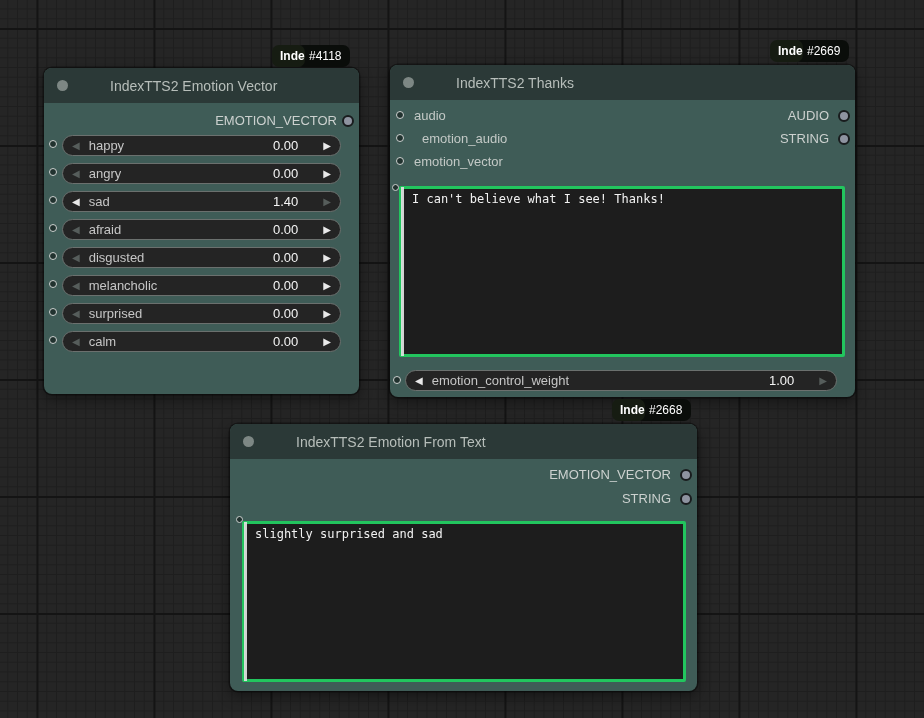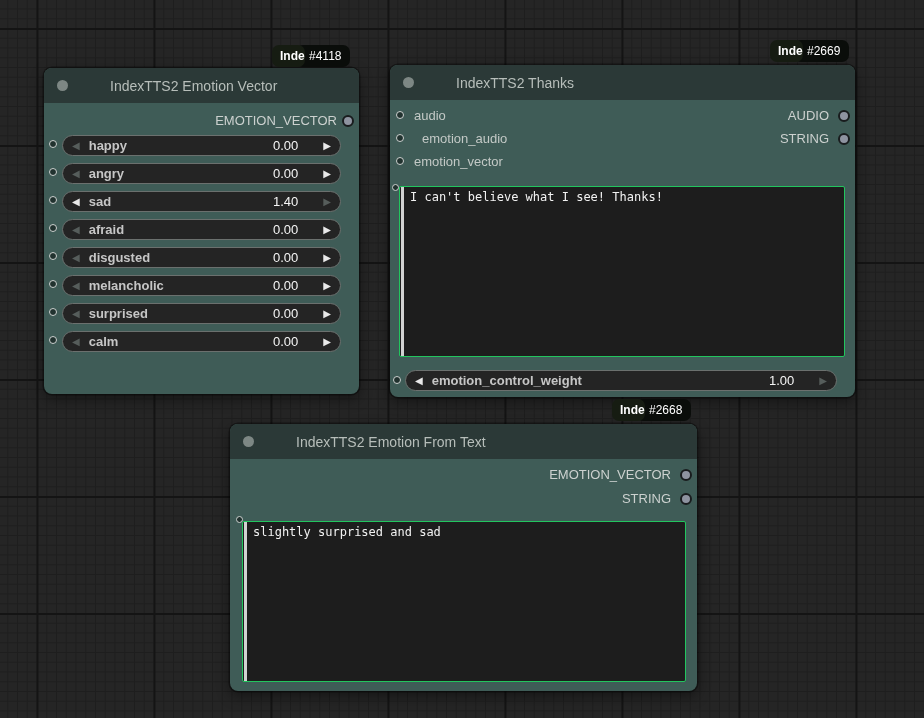--- a/index.html
+++ b/index.html
@@ -54,26 +54,26 @@
     border:1.5px solid #ccd1cf;background:rgba(10,16,14,.55);
   }
   .pill{
     position:absolute;height:21px;border-radius:12px;background:var(--pill-bg);
     border:1px solid var(--pill-border);display:flex;align-items:center;
     padding:0 9px;box-sizing:border-box;gap:9px;
   }
   .arrow{font-family:"DejaVu Sans",sans-serif;font-size:10px;line-height:1;flex:0 0 auto;}
   .arrow.bright{color:var(--arrow-bright);}
   .arrow.dim{color:var(--arrow-dim);}
-  .w-label{font-size:13px;color:var(--pill-label);white-space:nowrap;flex:0 1 auto;overflow:hidden;font-weight:bold;}
+  .w-label{font-size:13px;color:var(--pill-label);white-space:nowrap;flex:0 1 auto;overflow:hidden;}
   .w-value{font-size:13px;color:var(--pill-value);margin-left:auto;margin-right:16px;}
   .text-wrap{position:absolute;}
   .text-wrap textarea{
     position:absolute;left:0;top:0;width:100%;height:100%;box-sizing:border-box;
-    background:var(--text-bg);border:1px solid #22c55e;border-radius:2px;resize:none;
+    background:var(--text-bg);border:3px solid #22c55e;border-radius:2px;resize:none;
     color:#f2f2f2;font-family:"DejaVu Sans Mono",monospace;font-size:12px;line-height:15px;
     padding:3px 5px 3px 10px;outline:none;overflow:hidden;
   }
   .scroll-bar{
     position:absolute;left:2px;top:1px;bottom:1px;width:3px;
     background:#e2e2e2;opacity:.92;z-index:2;pointer-events:none;
   }
   .badge{position:absolute;height:22px;display:flex;align-items:center;font-size:12px;color:#fff;}
   .badge-src{
     position:relative;z-index:2;background:#161c12;border-radius:7px;height:22px;

